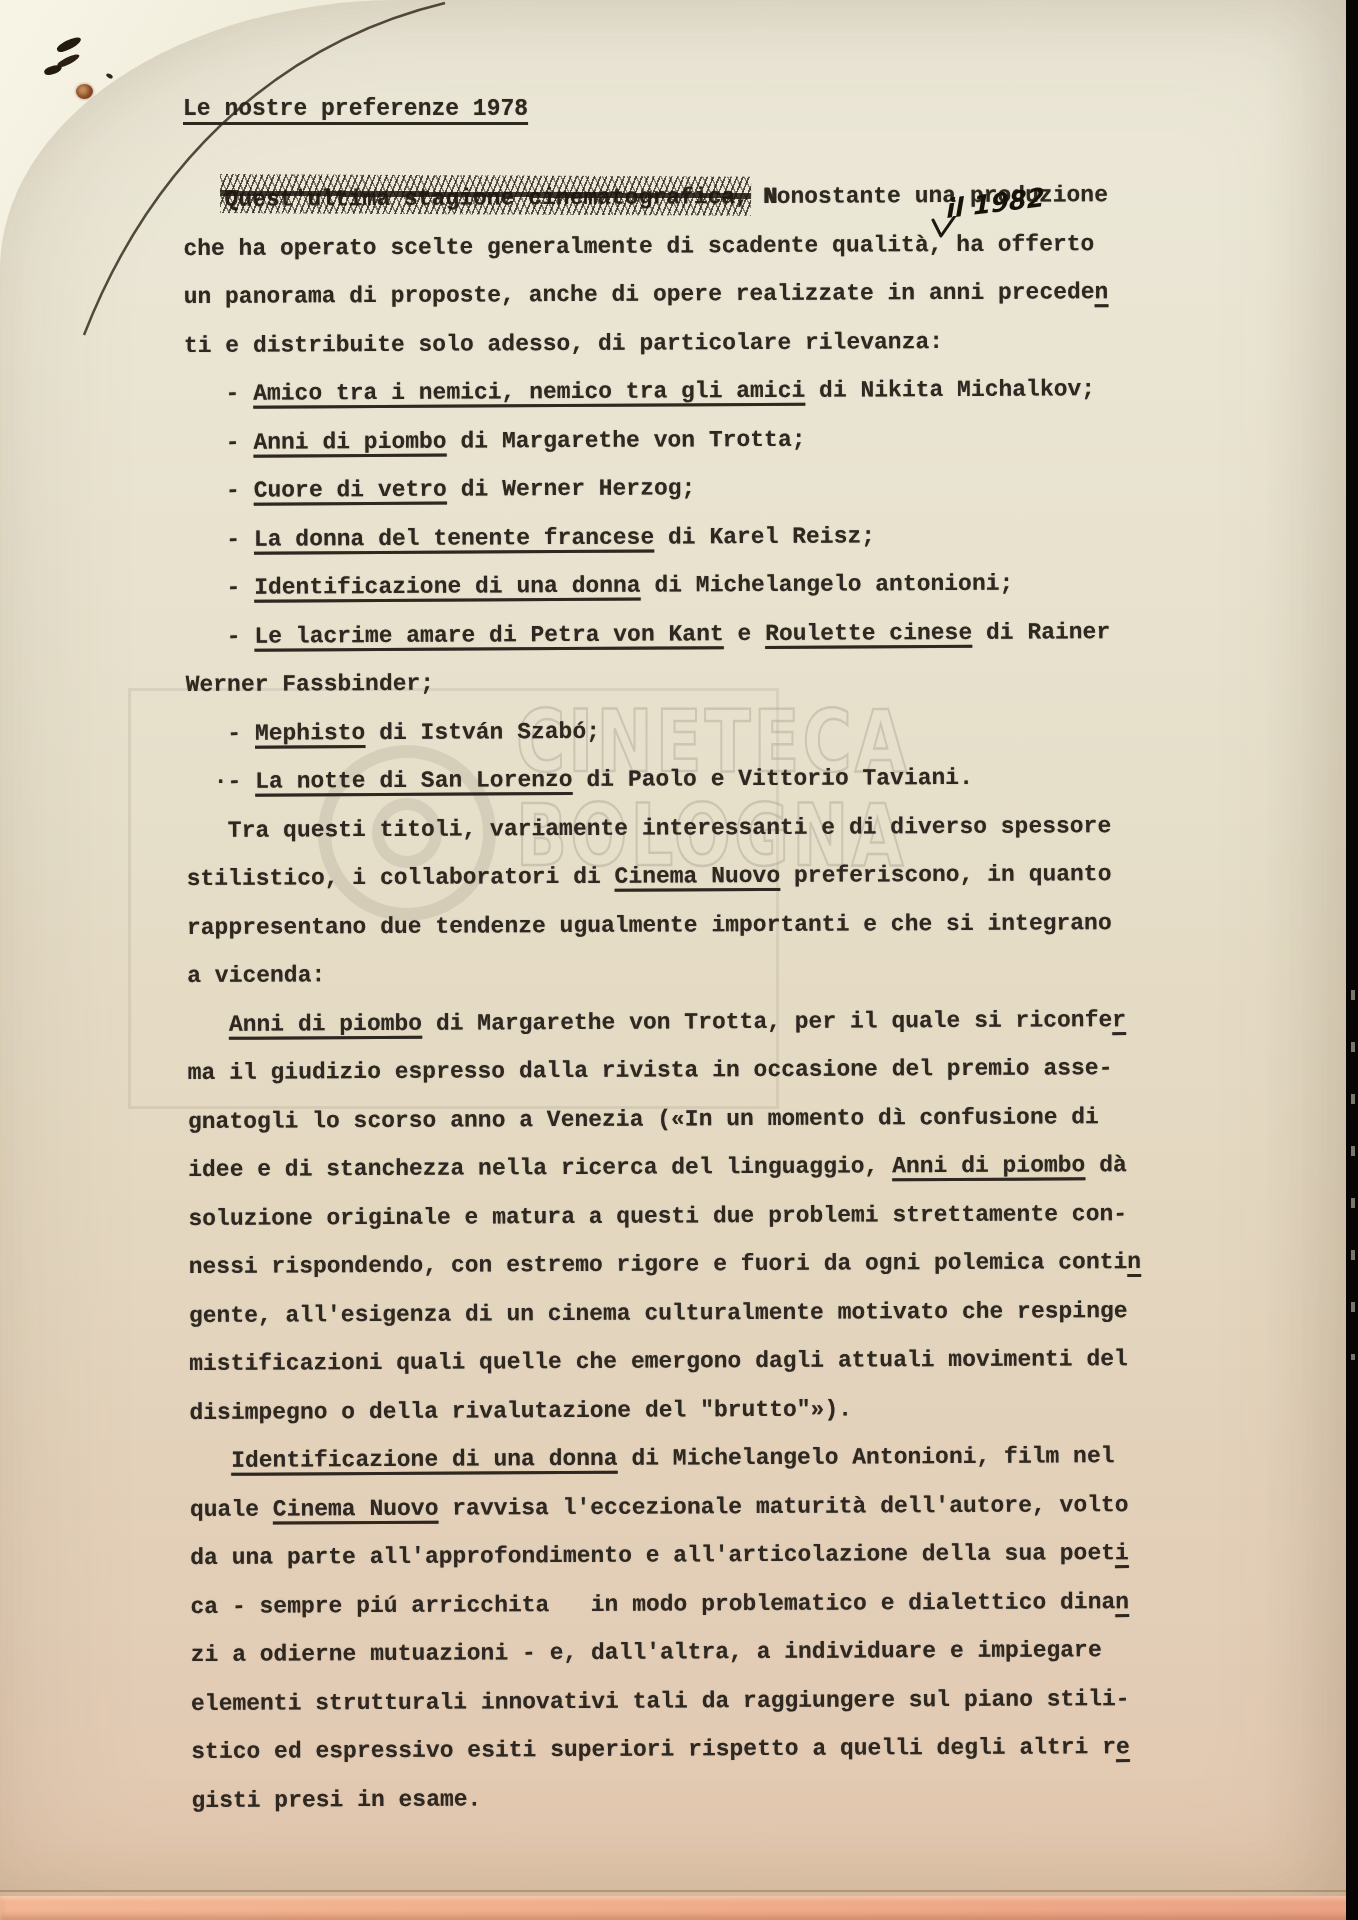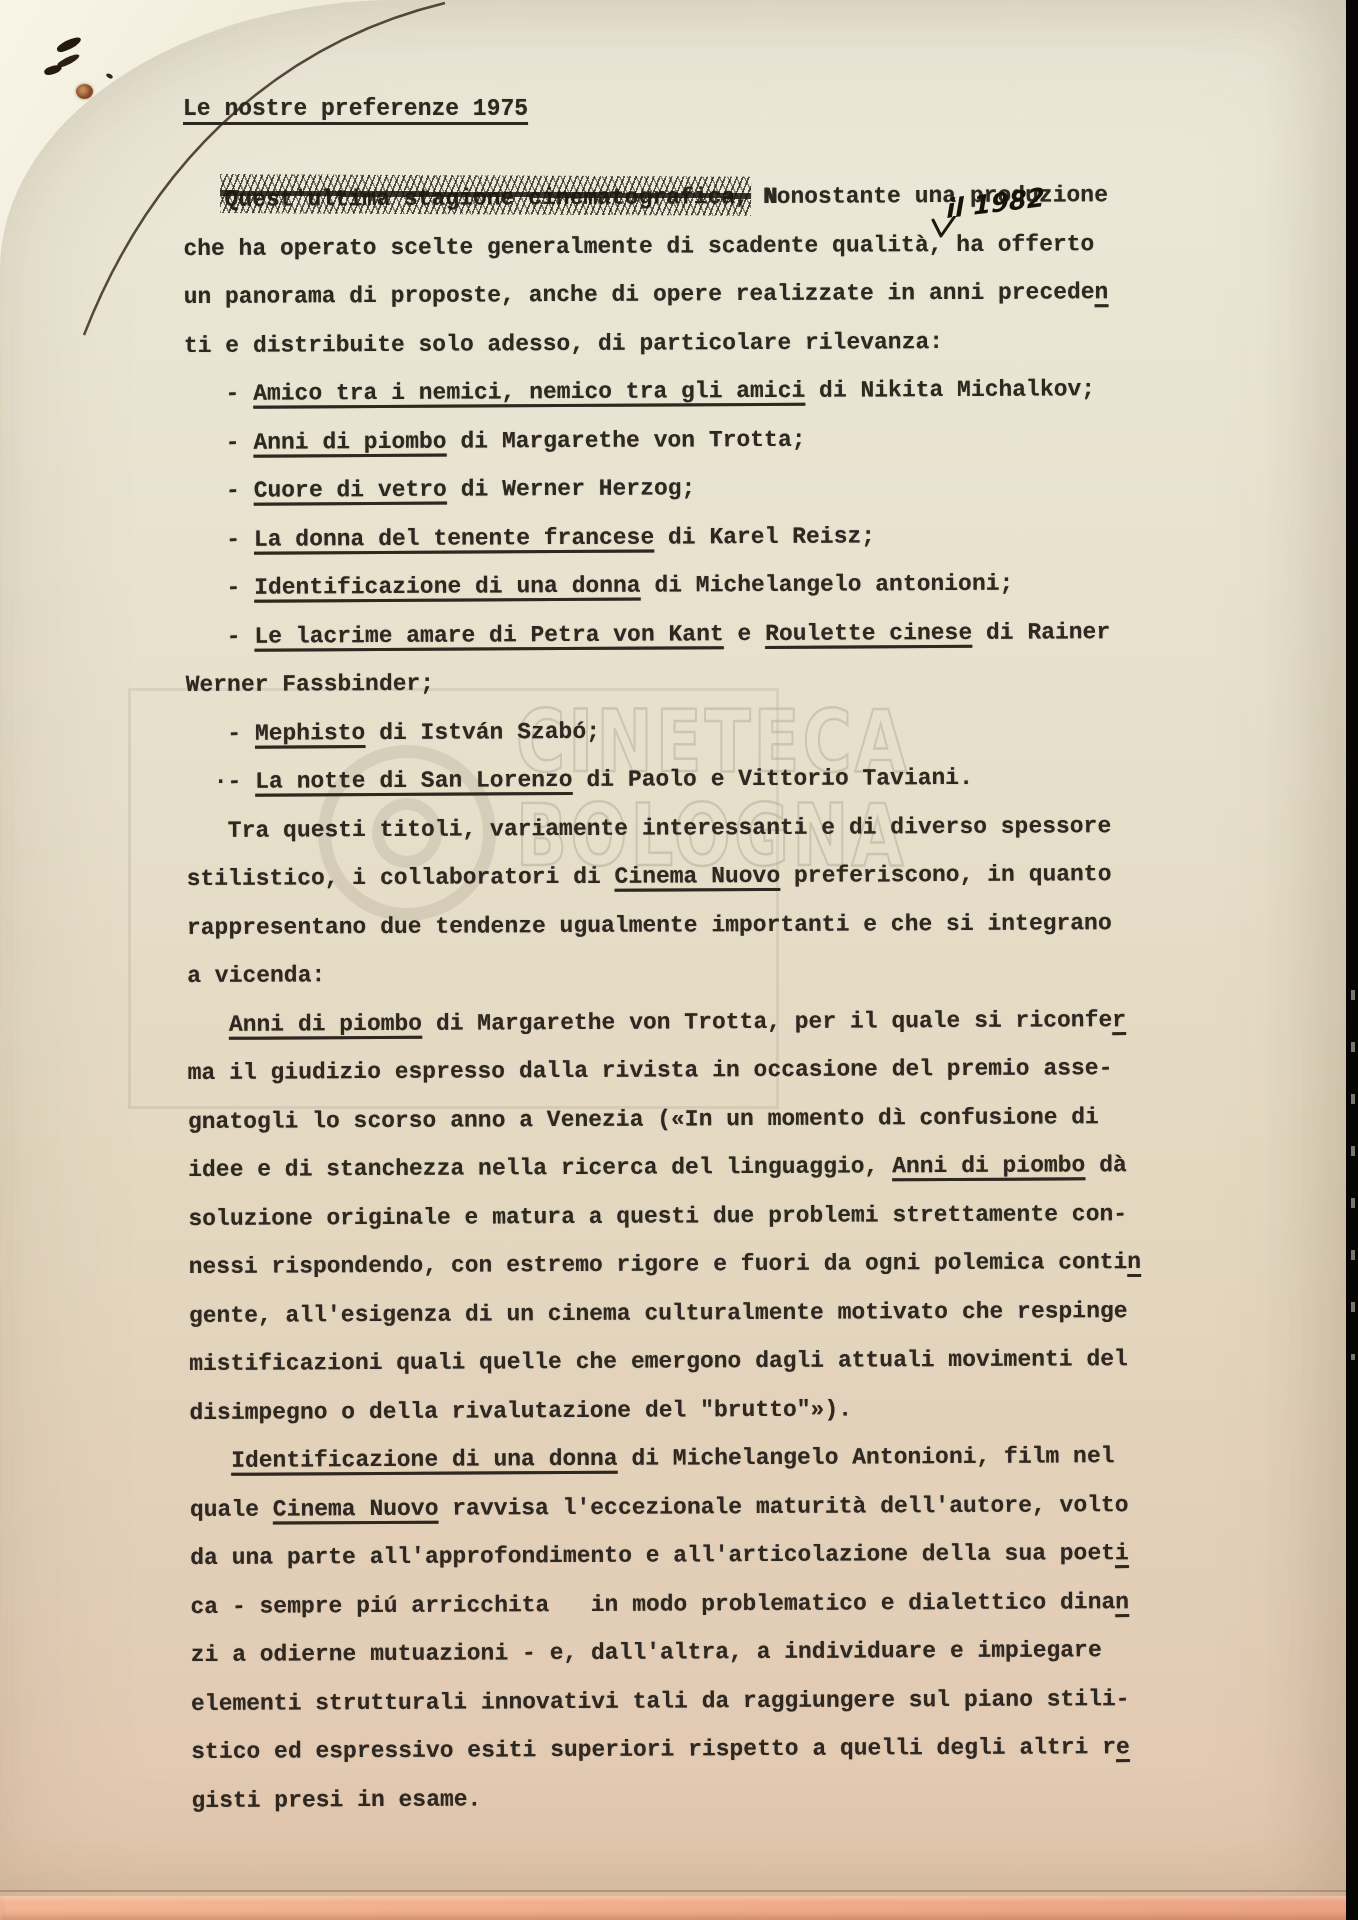--- a/index.html
+++ b/index.html
@@ -126,21 +126,21 @@
   <div class="tiny-fleck"></div>
 
   <div class="watermark">
     <div class="wm-frame"></div>
     <div class="wm-ring-outer"></div>
     <div class="wm-ring-inner"></div>
     <div class="wm-text l1">CINETECA</div>
     <div class="wm-text l2">BOLOGNA</div>
   </div>
 
-  <div class="doc-title">Le nostre preferenze 1975</div>
+  <div class="doc-title">Le nostre preferenze 1978</div>
 
   <div class="doc-body" id="doc-body"><div class="line"><span>   </span><span class="x">Quest'ultima stagione cinematografica,</span><span> </span><span class="b">N</span><span>onostante una produzione</span></div><div class="line"><span>che ha operato scelte generalmente di scadente qualità, ha offerto</span></div><div class="line"><span>un panorama di proposte, anche di opere realizzate in anni precede</span><span class="u">n</span></div><div class="line"><span>ti e distribuite solo adesso, di particolare rilevanza:</span></div><div class="line"><span>   - </span><span class="u">Amico tra i nemici, nemico tra gli amici</span><span> di Nikita Michalkov;</span></div><div class="line"><span>   - </span><span class="u">Anni di piombo</span><span> di Margarethe von Trotta;</span></div><div class="line"><span>   - </span><span class="u">Cuore di vetro</span><span> di Werner Herzog;</span></div><div class="line"><span>   - </span><span class="u">La donna del tenente francese</span><span> di Karel Reisz;</span></div><div class="line"><span>   - </span><span class="u">Identificazione di una donna</span><span> di Michelangelo antonioni;</span></div><div class="line"><span>   - </span><span class="u">Le lacrime amare di Petra von Kant</span><span> e </span><span class="u">Roulette cinese</span><span> di Rainer</span></div><div class="line"><span>Werner Fassbinder;</span></div><div class="line"><span>   - </span><span class="u">Mephisto</span><span> di István Szabó;</span></div><div class="line"><span>  ·- </span><span class="u">La notte di San Lorenzo</span><span> di Paolo e Vittorio Taviani.</span></div><div class="line"><span>   Tra questi titoli, variamente interessanti e di diverso spessore</span></div><div class="line"><span>stilistico, i collaboratori di </span><span class="u">Cinema Nuovo</span><span> preferiscono, in quanto</span></div><div class="line"><span>rappresentano due tendenze ugualmente importanti e che si integrano</span></div><div class="line"><span>a vicenda:</span></div><div class="line"><span>   </span><span class="u">Anni di piombo</span><span> di Margarethe von Trotta, per il quale si riconfe</span><span class="u">r</span></div><div class="line"><span>ma il giudizio espresso dalla rivista in occasione del premio asse-</span></div><div class="line"><span>gnatogli lo scorso anno a Venezia («In un momento dì confusione di</span></div><div class="line"><span>idee e di stanchezza nella ricerca del linguaggio, </span><span class="u">Anni di piombo</span><span> dà</span></div><div class="line"><span>soluzione originale e matura a questi due problemi strettamente con-</span></div><div class="line"><span>nessi rispondendo, con estremo rigore e fuori da ogni polemica conti</span><span class="u">n</span></div><div class="line"><span>gente, all'esigenza di un cinema culturalmente motivato che respinge</span></div><div class="line"><span>mistificazioni quali quelle che emergono dagli attuali movimenti del</span></div><div class="line"><span>disimpegno o della rivalutazione del "brutto"»).</span></div><div class="line"><span>   </span><span class="u">Identificazione di una donna</span><span> di Michelangelo Antonioni, film nel</span></div><div class="line"><span>quale </span><span class="u">Cinema Nuovo</span><span> ravvisa l'eccezionale maturità dell'autore, volto</span></div><div class="line"><span>da una parte all'approfondimento e all'articolazione della sua poet</span><span class="u">i</span></div><div class="line"><span>ca - sempre piú arricchita   in modo problematico e dialettico dina</span><span class="u">n</span></div><div class="line"><span>zi a odierne mutuazioni - e, dall'altra, a individuare e impiegare</span></div><div class="line"><span>elementi strutturali innovativi tali da raggiungere sul piano stili-</span></div><div class="line"><span>stico ed espressivo esiti superiori rispetto a quelli degli altri r</span><span class="u">e</span></div><div class="line"><span>gisti presi in esame.</span></div></div>
 
   <svg class="caret" width="30" height="26" viewBox="0 0 30 26">
     <polyline points="3,4 11,20 25,0" fill="none" stroke="#1d1710" stroke-width="3" stroke-linecap="round" stroke-linejoin="round"></polyline>
   </svg>
   <div class="hand-note">il 1982</div>
 
   <div class="bottom-crease"></div>
   <div class="bottom-strip"></div>

